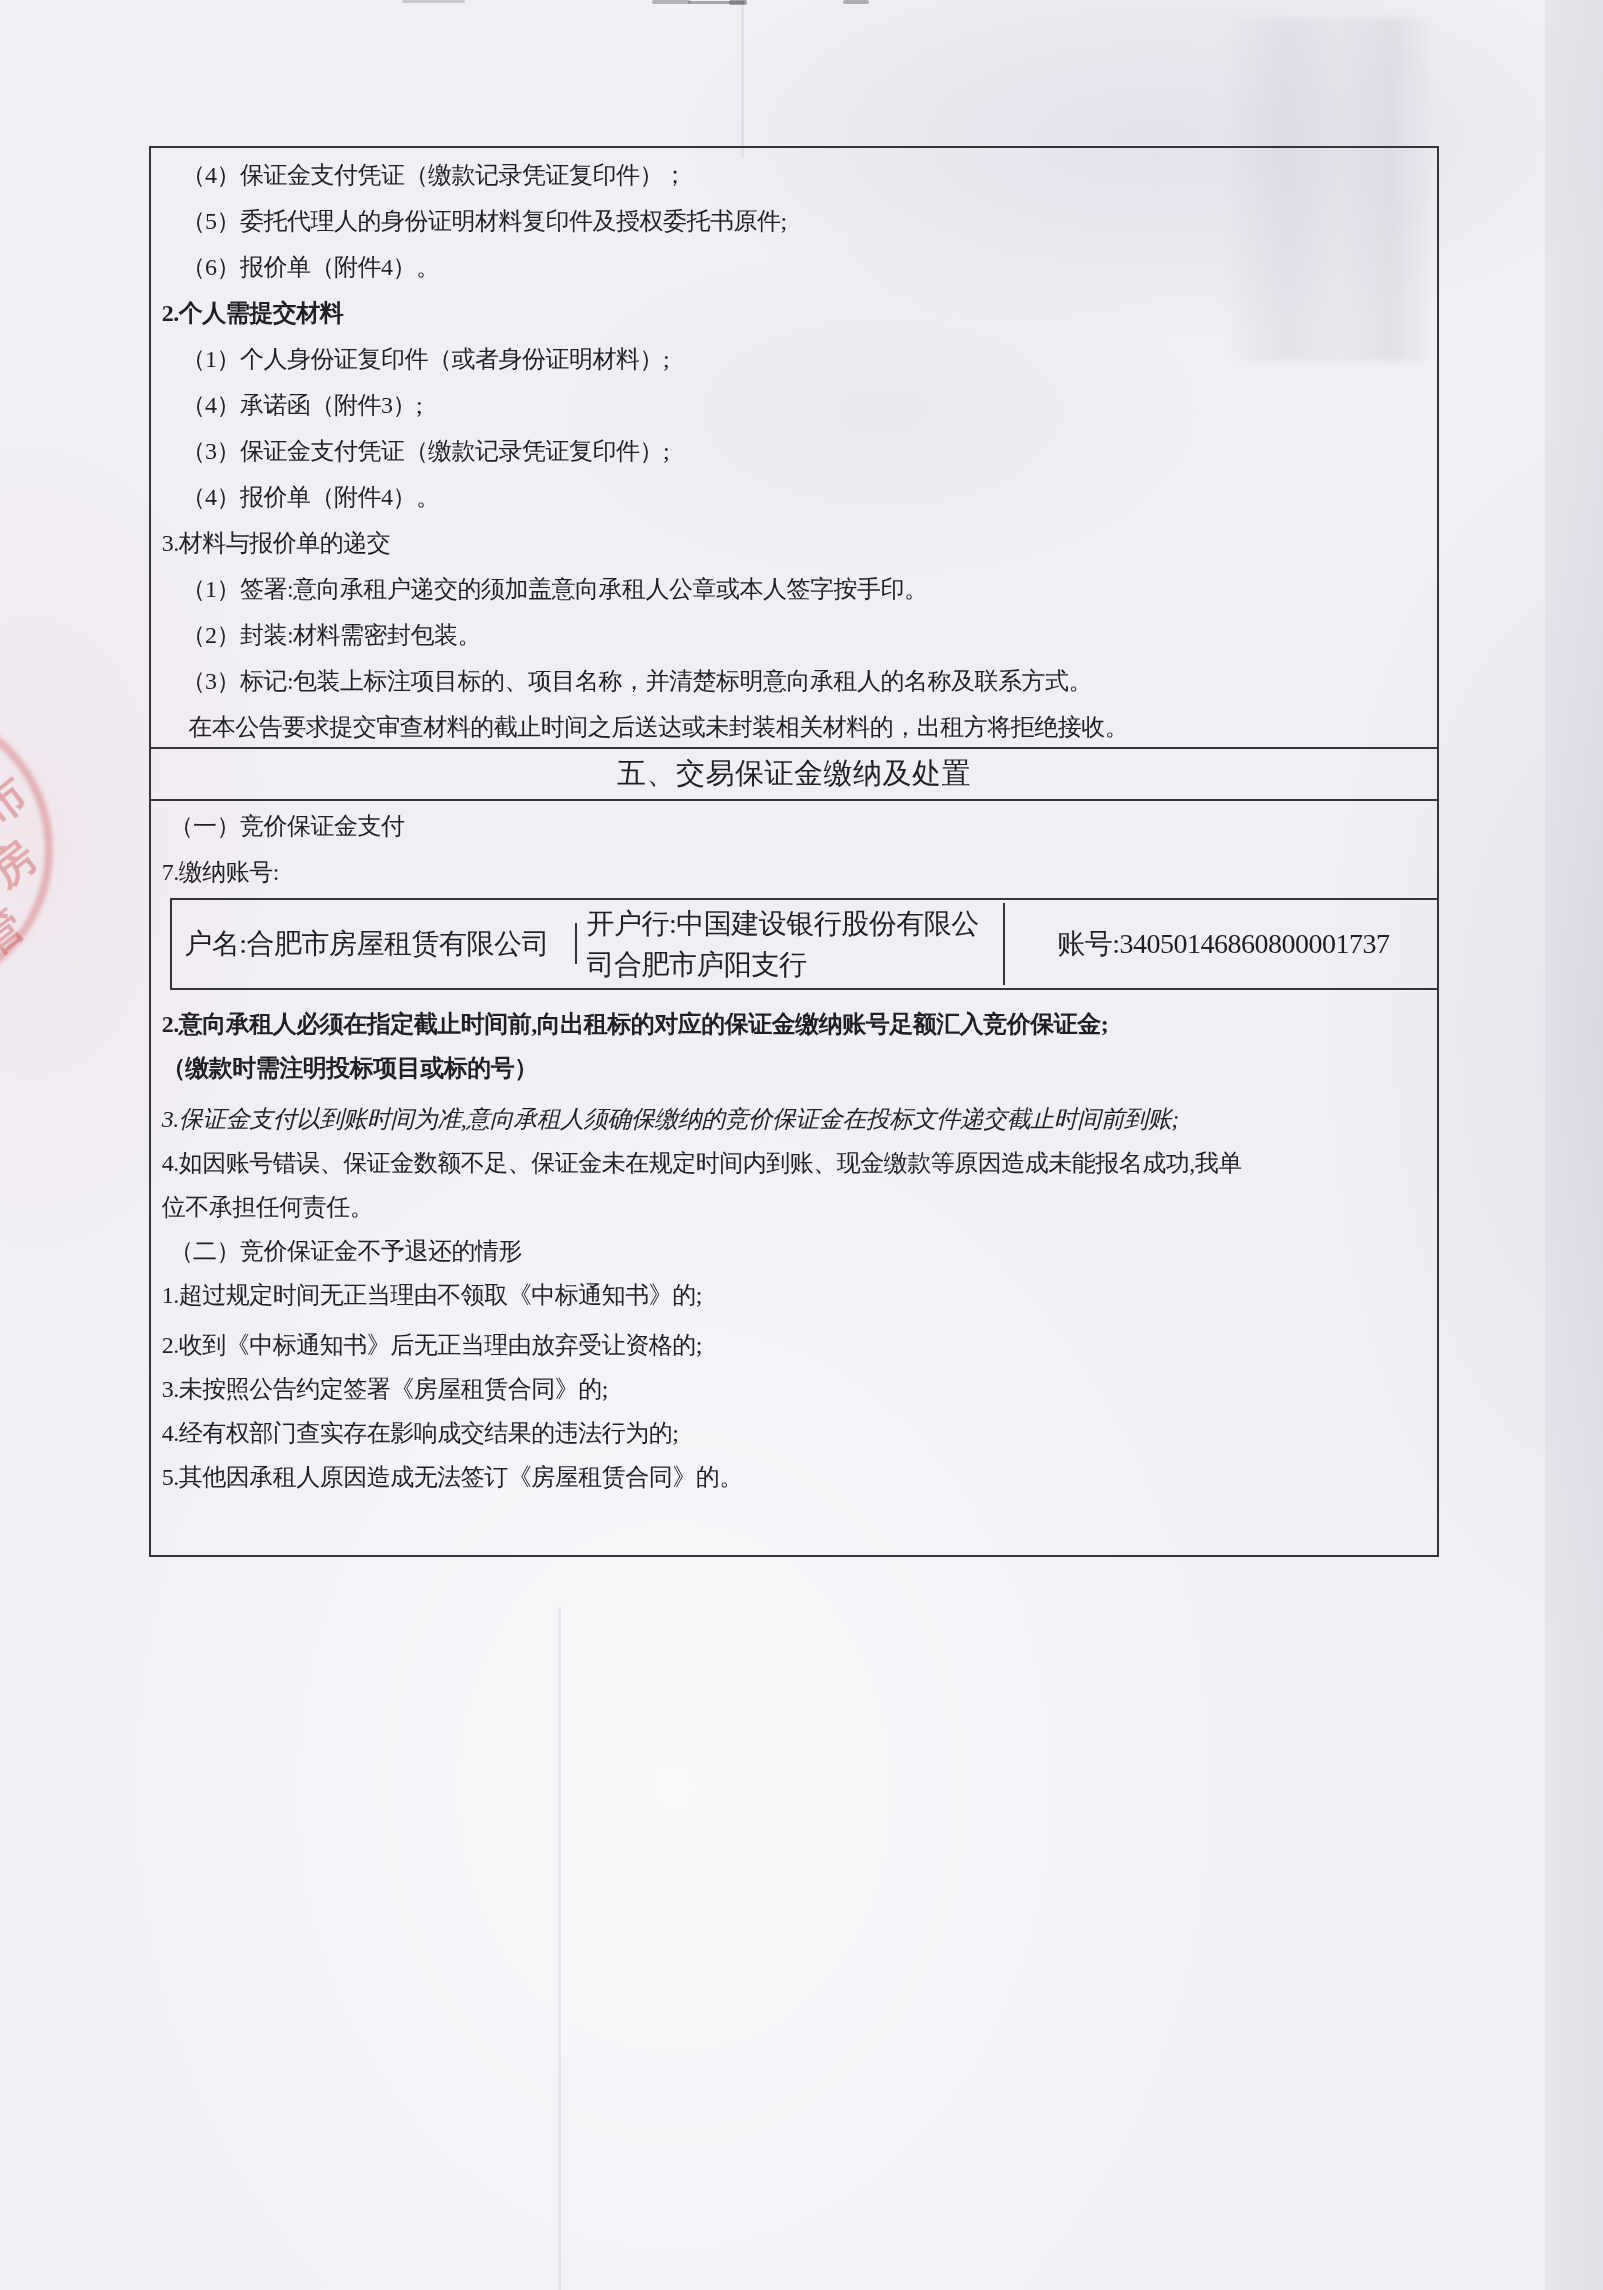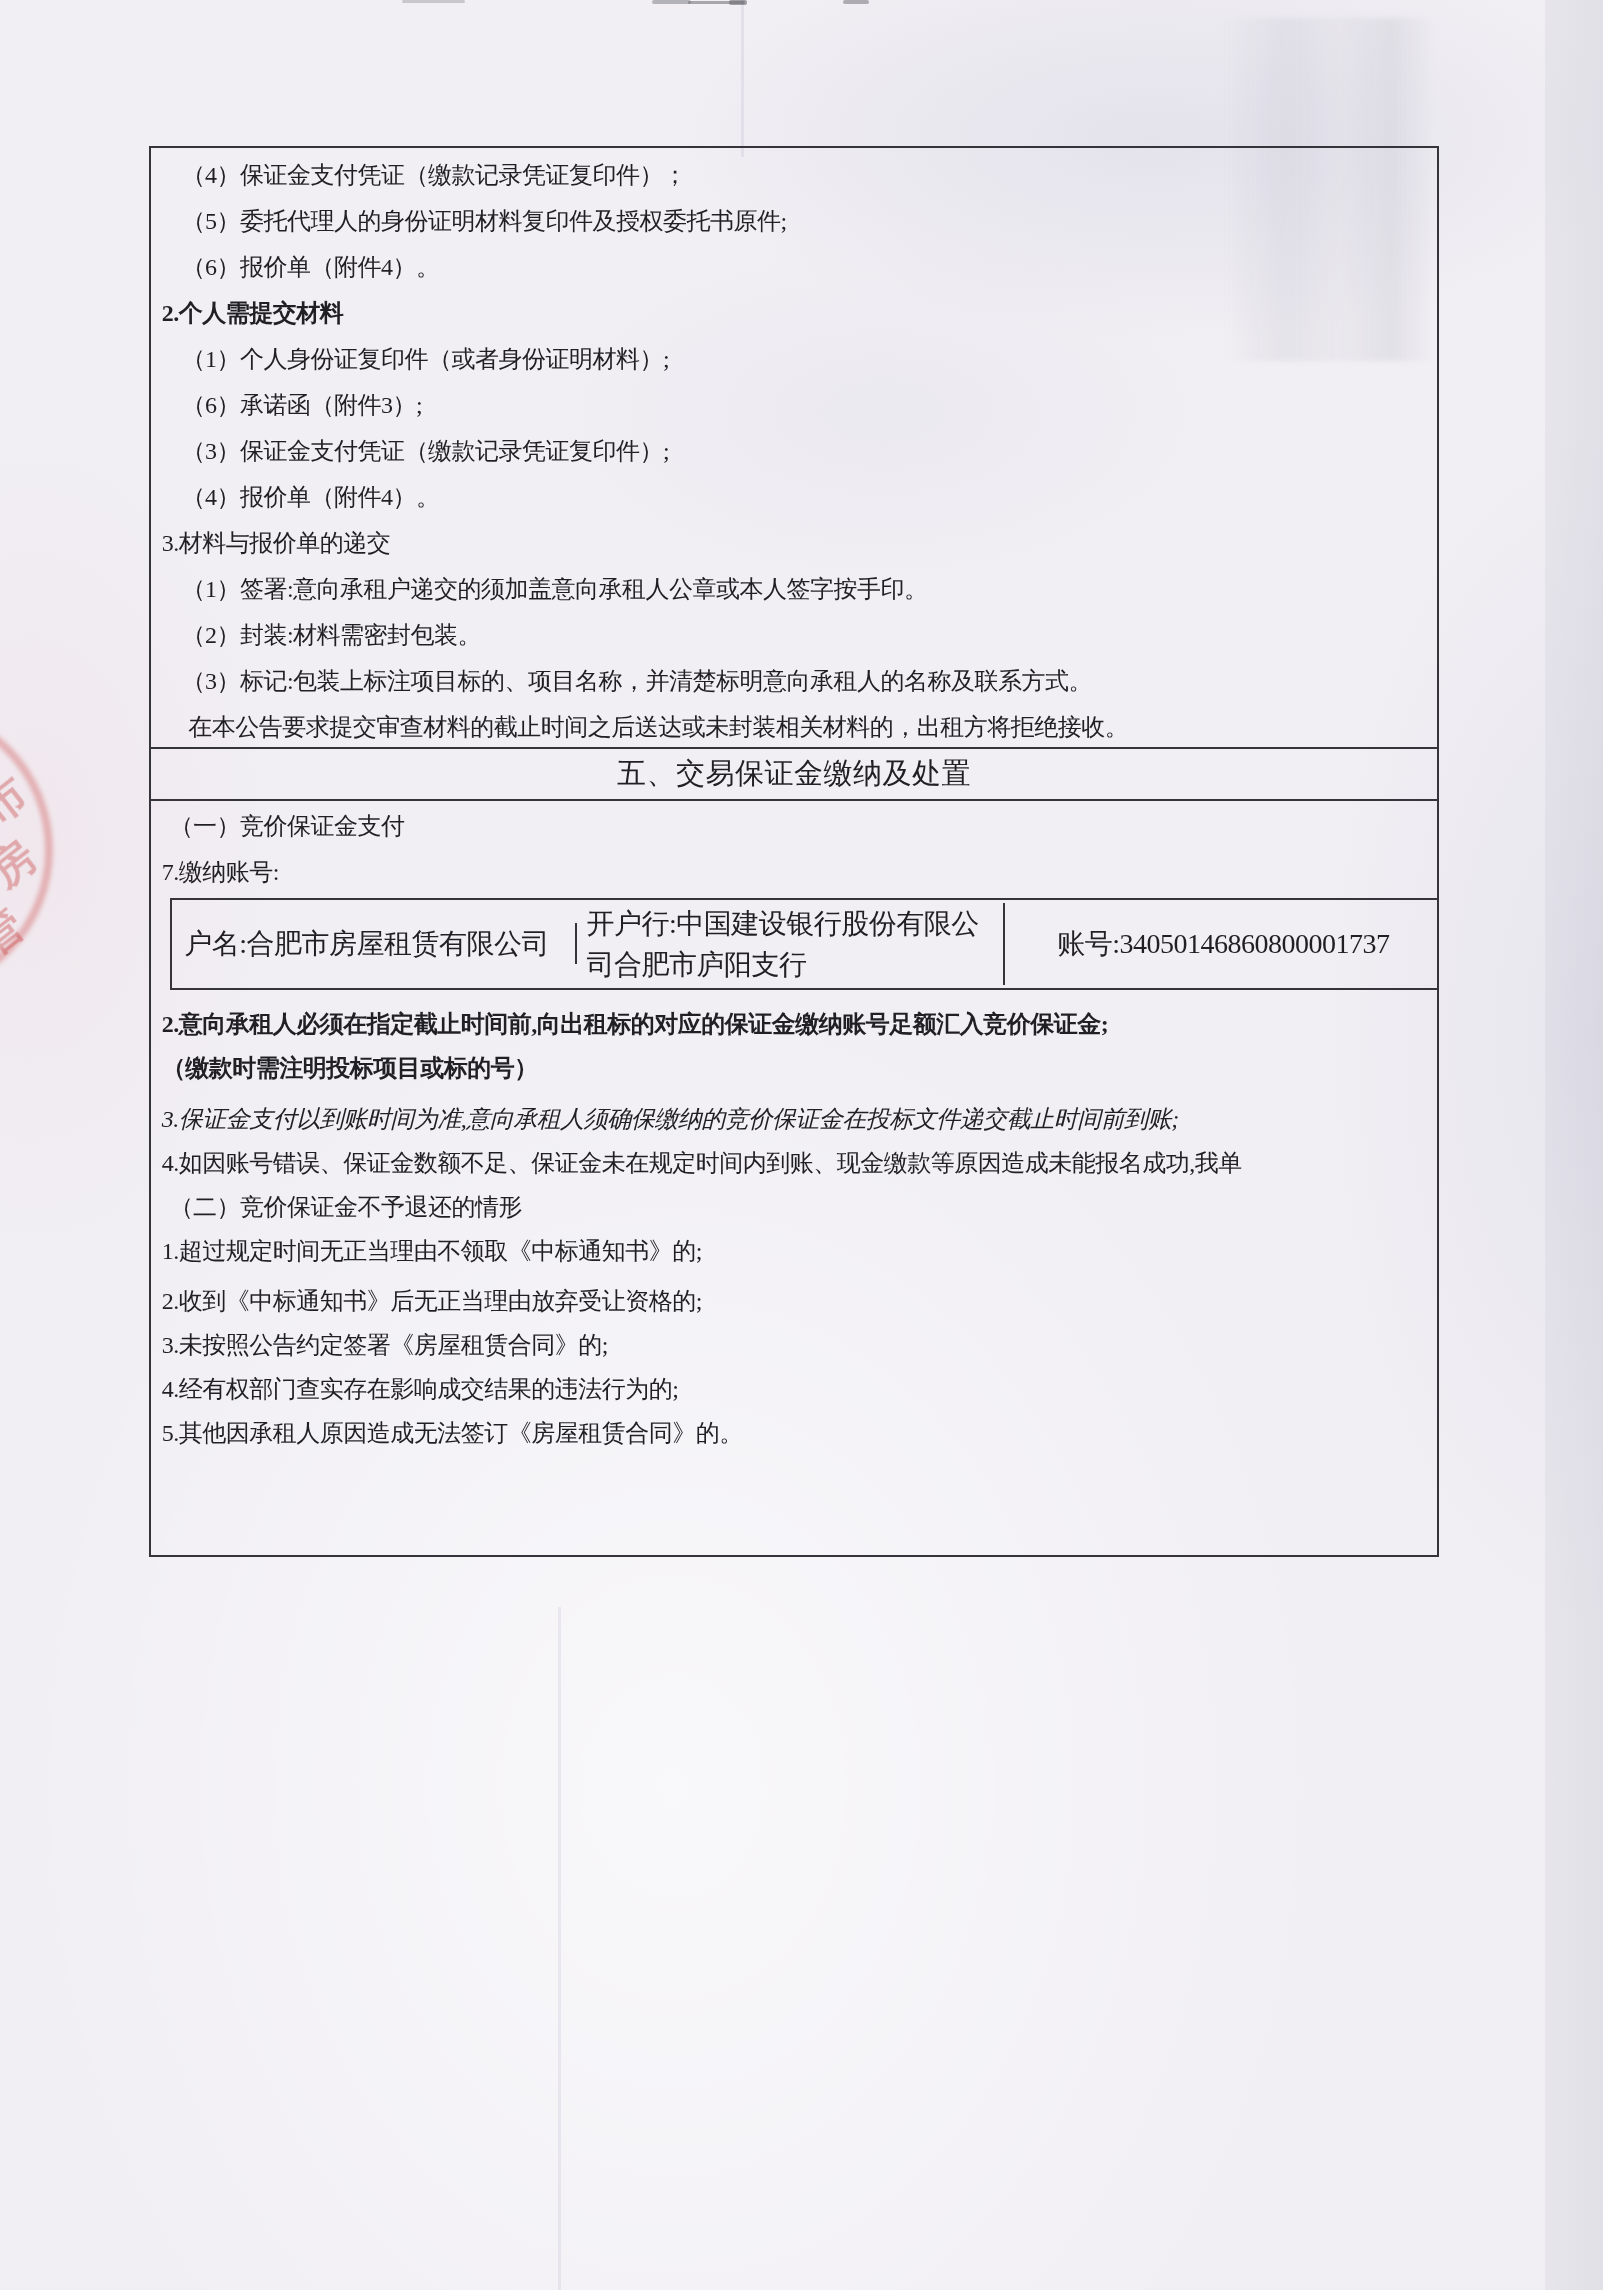--- a/index.html
+++ b/index.html
@@ -107,21 +107,21 @@
   <div class="artifact stamp-glyph sg3">管</div>
 
   <div class="doc-box">
 
     <div class="row-a">
       <div class="tline ind1">（4）保证金支付凭证（缴款记录凭证复印件）；</div>
       <div class="tline ind1">（5）委托代理人的身份证明材料复印件及授权委托书原件;</div>
       <div class="tline ind1">（6）报价单（附件4）。</div>
       <div class="tline bold">2.个人需提交材料</div>
       <div class="tline ind1">（1）个人身份证复印件（或者身份证明材料）;</div>
-      <div class="tline ind1">（6）承诺函（附件3）;</div>
+      <div class="tline ind1">（4）承诺函（附件3）;</div>
       <div class="tline ind1">（3）保证金支付凭证（缴款记录凭证复印件）;</div>
       <div class="tline ind1">（4）报价单（附件4）。</div>
       <div class="tline">3.材料与报价单的递交</div>
       <div class="tline ind1">（1）签署:意向承租户递交的须加盖意向承租人公章或本人签字按手印。</div>
       <div class="tline ind1">（2）封装:材料需密封包装。</div>
       <div class="tline ind1">（3）标记:包装上标注项目标的、项目名称，并清楚标明意向承租人的名称及联系方式。</div>
       <div class="tline ind2">在本公告要求提交审查材料的截止时间之后送达或未封装相关材料的，出租方将拒绝接收。</div>
     </div>
 
     <div class="sec-head">五、交易保证金缴纳及处置</div>
@@ -140,20 +140,21 @@
         <div class="acct-cell cell-num">
           <span>账号:34050146860800001737</span>
         </div>
       </div>
 
       <div class="rules">
         <div class="tline bold">2.意向承租人必须在指定截止时间前,向出租标的对应的保证金缴纳账号足额汇入竞价保证金;</div>
         <div class="tline bold">（缴款时需注明投标项目或标的号）</div>
         <div class="tline mt8">3.保证金支付以到账时间为准,意向承租人须确保缴纳的竞价保证金在投标文件递交截止时间前到账;</div>
         <div class="tline">4.如因账号错误、保证金数额不足、保证金未在规定时间内到账、现金缴款等原因造成未能报名成功,我单</div>
+        <div class="tline">位不承担任何责任。</div>
         <div class="tline indh">（二）竞价保证金不予退还的情形</div>
         <div class="tline">1.超过规定时间无正当理由不领取《中标通知书》的;</div>
         <div class="tline mt6">2.收到《中标通知书》后无正当理由放弃受让资格的;</div>
         <div class="tline">3.未按照公告约定签署《房屋租赁合同》的;</div>
         <div class="tline">4.经有权部门查实存在影响成交结果的违法行为的;</div>
         <div class="tline">5.其他因承租人原因造成无法签订《房屋租赁合同》的。</div>
       </div>
     </div>
 
   </div>

